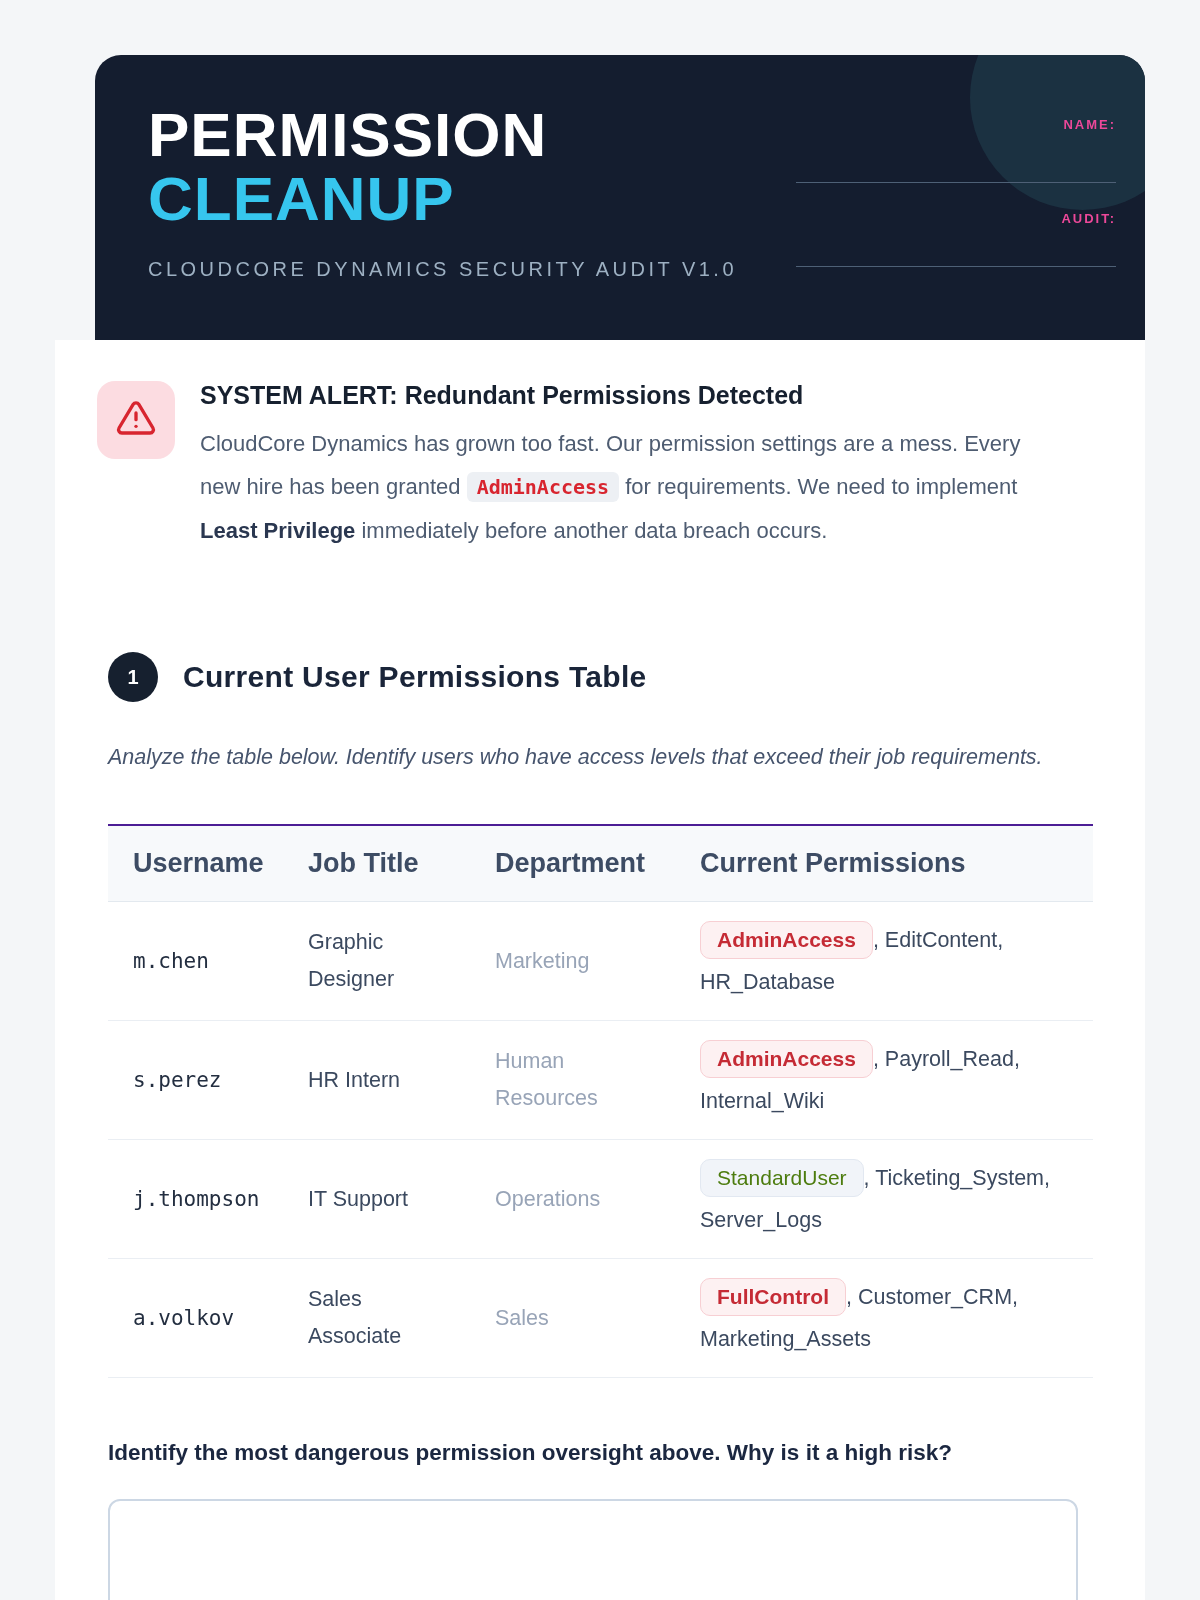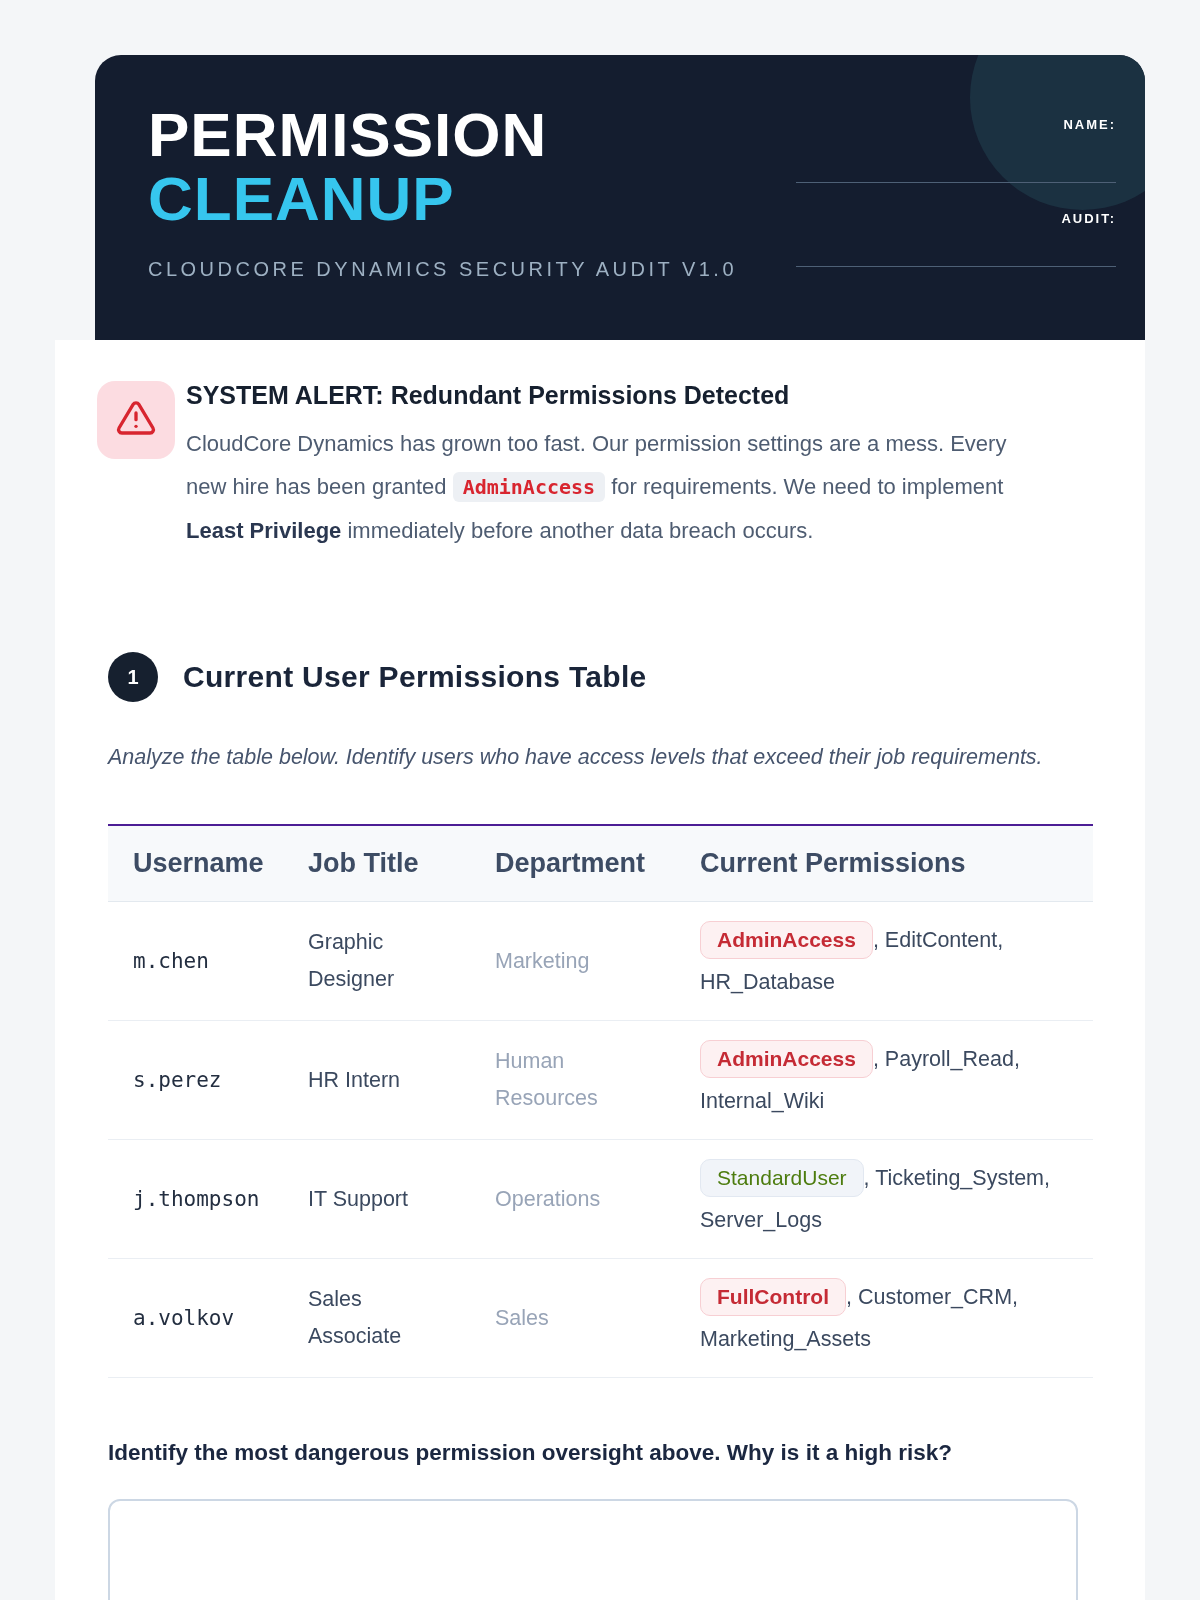--- a/index.html
+++ b/index.html
@@ -29,35 +29,35 @@
     font-size:62px; line-height:64px; font-weight:800;
     letter-spacing:1px; color:#ffffff;
   }
   .ttl-accent { color:#36c6ee; }
   .subttl {
     margin-top:27px; font-size:20px; letter-spacing:3.5px;
     color:#9db0c2; font-weight:500;
   }
   .hfields { position:relative; width:320px; padding-top:14px; text-align:right; }
   .flabel {
-    font-size:13px; font-weight:700; letter-spacing:2px; color:#ffffff;
+    font-size:13px; font-weight:700; letter-spacing:2px; color:#ec4899;
   }
   .fline { border-bottom:1.5px solid #4e6076; height:0; }
   .fline-name { margin-top:50px; }
   .flabel-date { margin-top:28px; }
   .fline-date { margin-top:40px; }
 
   
   .main {
     background:#ffffff; height:1260px; overflow:hidden;
     padding:41px 52px 0 53px;
   }
 
   
-  .alert { display:flex; gap:11px; margin-left:-11px; }
+  .alert { display:flex; gap:25px; margin-left:-11px; }
   .alert-icon-box {
     flex:0 0 78px; width:78px; height:78px; border-radius:18px;
     background:#fcdce1; display:flex; align-items:center; justify-content:center;
   }
   .alert-icon-box svg { width:40px; height:40px; }
   .alert-title {
     font-size:25px; font-weight:700; color:#16202f; margin-bottom:12px;
   }
   .alert-body {
     width:860px; font-size:22px; line-height:43px; color:#4e5c71;

